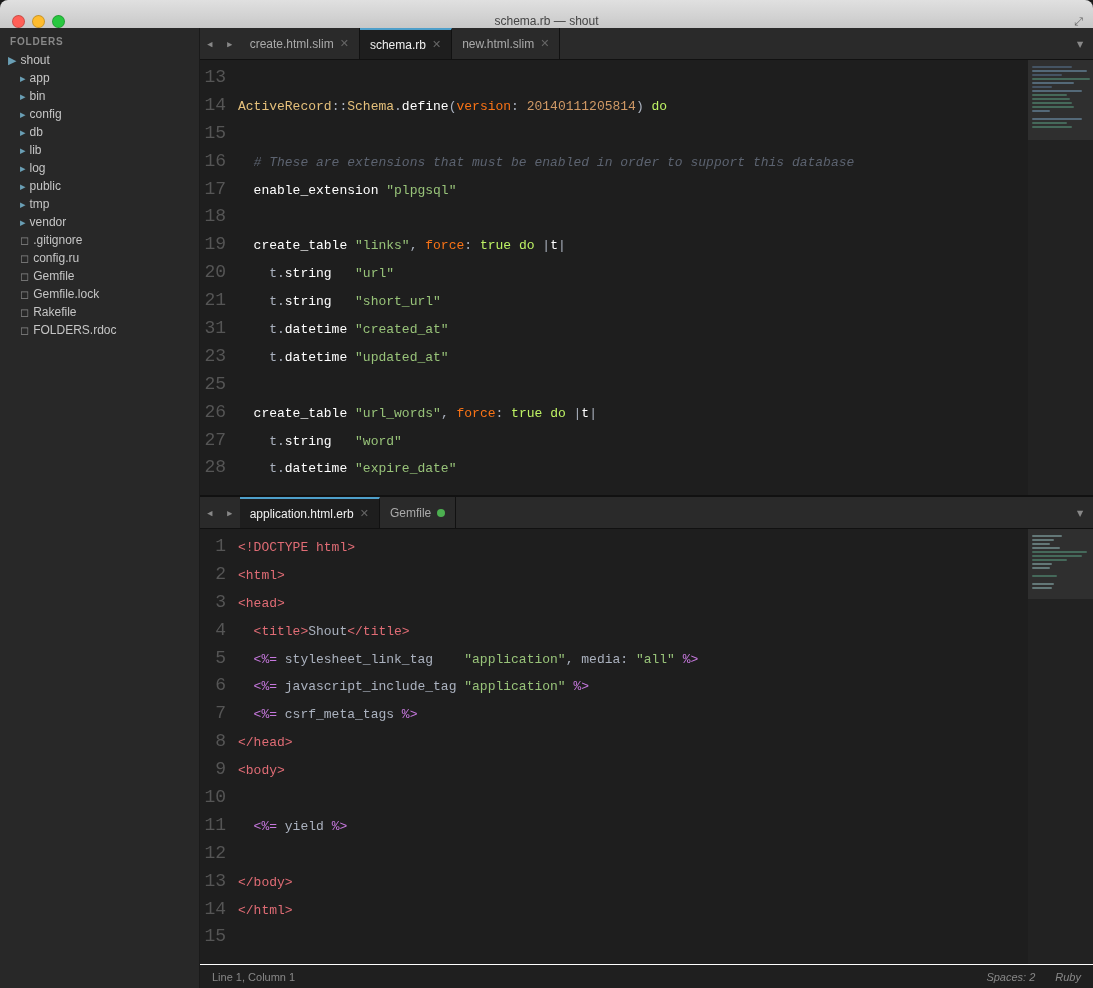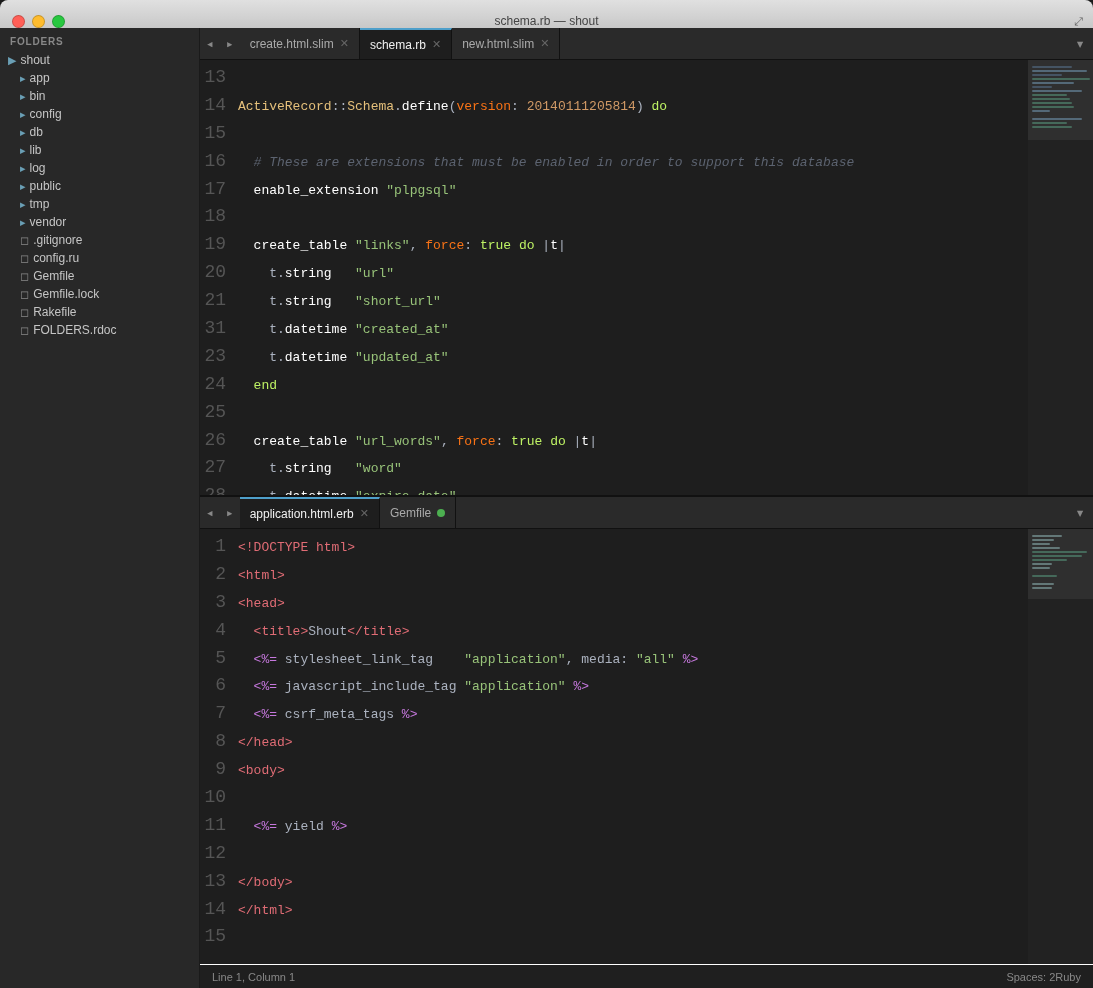--- a/index.html
+++ b/index.html
@@ -229,20 +229,22 @@
       align-items: center;
       padding: 0 12px;
       font-family: -apple-system, sans-serif;
       font-size: 11px;
       color: #888;
       flex-shrink: 0;
     }
     .status-right {
       margin-left: auto;
       display: flex;
+      gap: 20px;
+      font-style: italic;
     }
 
     
     ::-webkit-scrollbar { width: 6px; height: 6px; }
     ::-webkit-scrollbar-track { background: #1e1e1e; }
     ::-webkit-scrollbar-thumb { background: #444; border-radius: 3px; }
 
     .pane-with-minimap {
       display: flex;
       flex: 1;
@@ -405,24 +407,20 @@
             <span class="line-num">21</span>
             <span class="line-content"><span class="plain">    t.</span><span class="fn">string</span><span class="plain">   </span><span class="str">"short_url"</span></span>
           </div>
           <div class="code-line">
             <span class="line-num">31</span>
             <span class="line-content"><span class="plain">    t.</span><span class="fn">datetime</span><span class="plain"> </span><span class="str">"created_at"</span></span>
           </div>
           <div class="code-line">
             <span class="line-num">23</span>
             <span class="line-content"><span class="plain">    t.</span><span class="fn">datetime</span><span class="plain"> </span><span class="str">"updated_at"</span></span>
-          </div>
-          <div class="code-line">
-            <span class="line-num">24</span>
-            <span class="line-content"><span class="plain">  </span><span class="kw">end</span></span>
           </div>
           <div class="code-line">
             <span class="line-num">25</span>
             <span class="line-content"></span>
           </div>
           <div class="code-line">
             <span class="line-num">26</span>
             <span class="line-content"><span class="plain">  </span><span class="fn">create_table</span><span class="plain"> </span><span class="str">"url_words"</span><span class="plain">, </span><span class="const">force</span><span class="plain">: </span><span class="kw">true</span><span class="plain"> </span><span class="kw">do</span><span class="plain"> |</span><span class="fn">t</span><span class="plain">|</span></span>
           </div>
           <div class="code-line">

